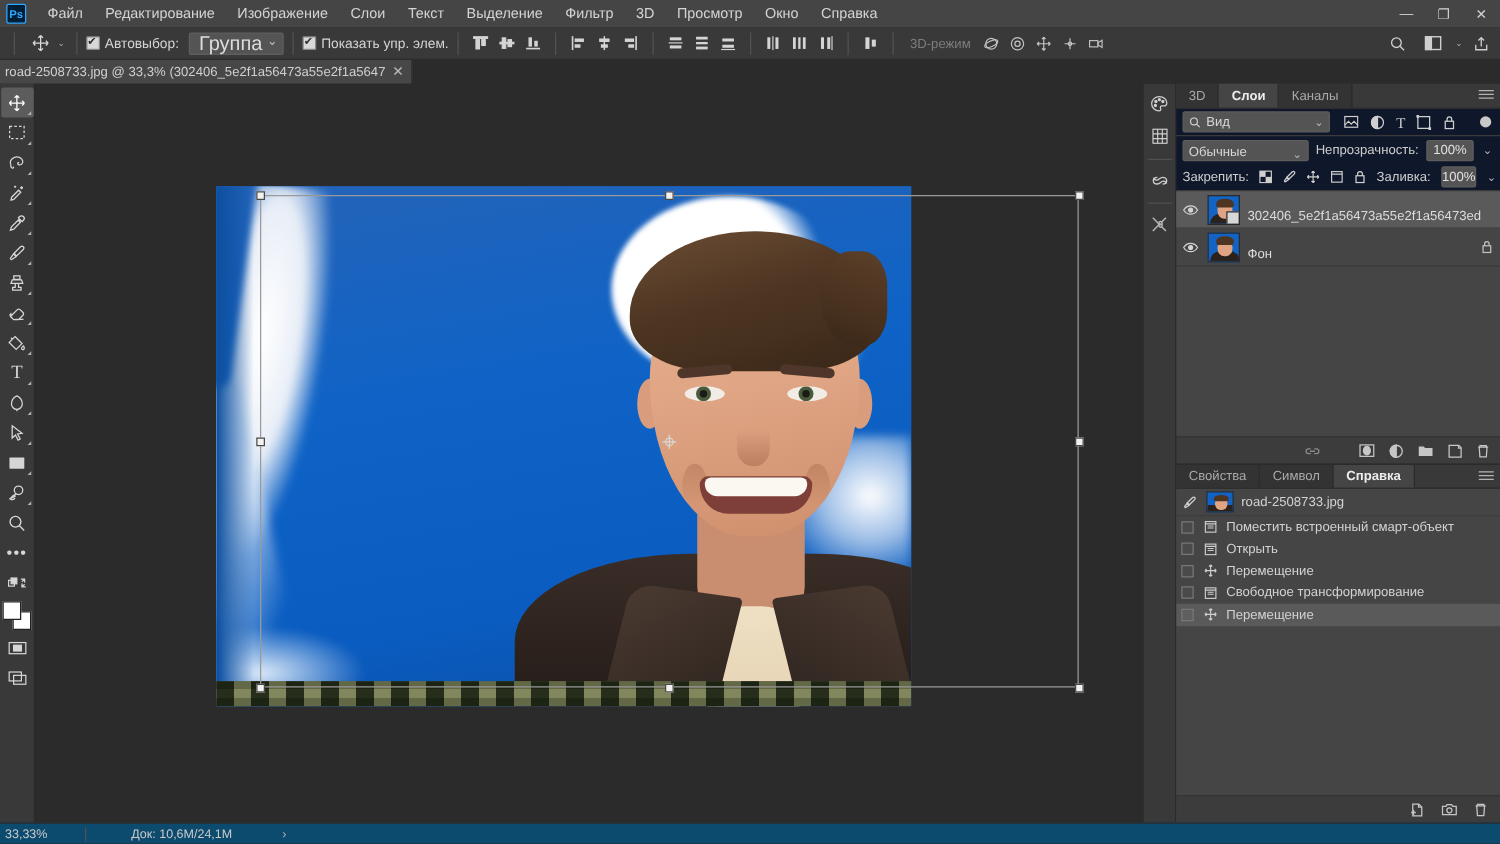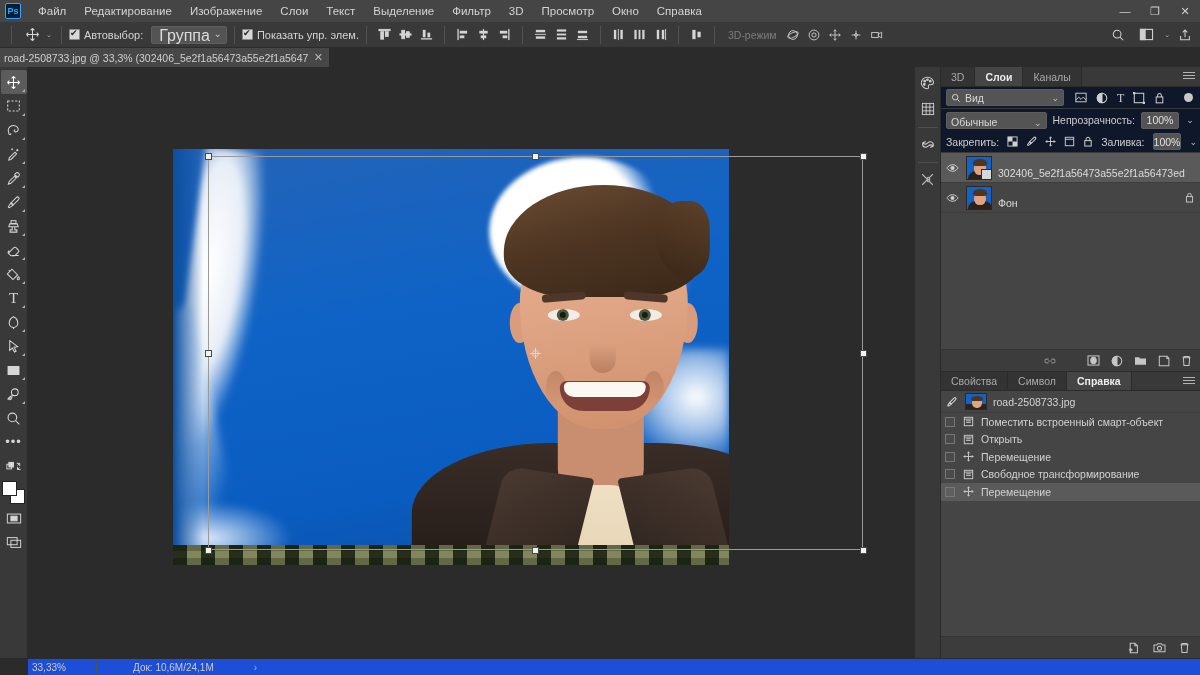--- a/index.html
+++ b/index.html
@@ -226,22 +226,22 @@
   .hist-row.current { background: #5a5a5a; }
   .hist-row.snapshot { height: 22px; border-bottom: 1px solid #3d3d3d; }
   .hist-check { width: 10px; height: 10px; border: 1px solid #777; background: #4a4a4a; }
   .hist-check.filled { background: #5f5f5f; }
   .hist-icon { width: 14px; display: flex; justify-content: center; color: #cdcdcd; }
   .hist-thumb { width: 22px; height: 17px; border: 1px solid #2a2a2a; position: relative; overflow: hidden; background: #1263c4; }
   .hist-footer { height: 22px; background: #3c3c3c; display: flex; align-items: center; justify-content: flex-end; gap: 13px; padding-right: 10px; border-top: 1px solid #343434; }
 
   
   .statusbar {
-    height: 17px; flex: 0 0 17px; background: #1d4ed8; display: flex; align-items: center;
-    font-size: 10px; color: #cacaca; border-top: 1px solid #2b2b2b; margin-left: 28px;
+    height: 17px; flex: 0 0 17px; background: #0c4a6e; display: flex; align-items: center;
+    font-size: 10px; color: #cacaca; border-top: 1px solid #2b2b2b;
   }
   .zoomfield { width: 62px; padding-left: 4px; }
   .docinfo { padding-left: 30px; }
   .status-arrow { margin-left: 40px; color: #b0b0b0; font-size: 10px; }
   .status-divider { width: 1px; height: 11px; background: #525252; margin: 0 6px; }
   svg { display: block; }
 </style>
 </head>
 <body>
 

